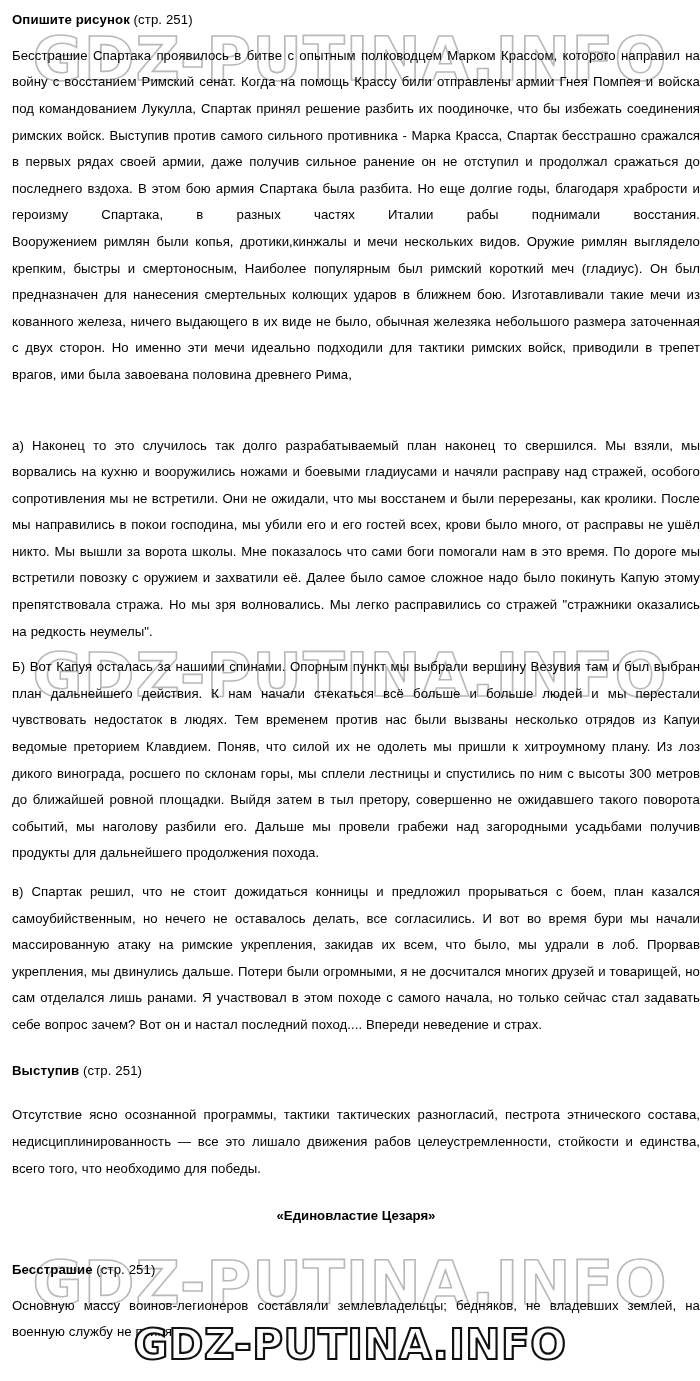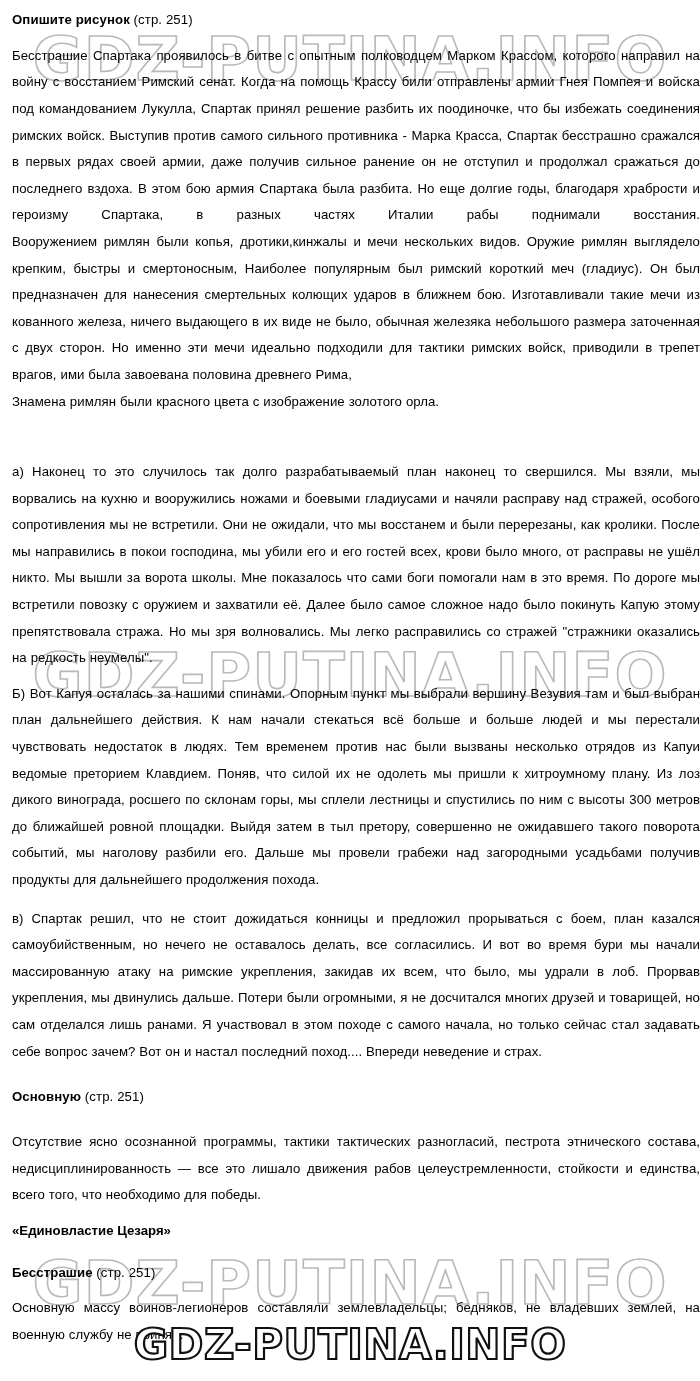--- a/index.html
+++ b/index.html
@@ -50,22 +50,23 @@
   }
 
   .sp-after-head   { height: 13px; }
   .sp-after-par    { height: 22px; }
   .sp-small        { height: 12px; }
   .sp-xsmall       { height: 9px; }
 
   .quote-head {
     font-size: 13.2px;
     font-weight: bold;
-    margin: 0;
+    margin: 12px;
     line-height: 1.5;
+    text-align: center;
   }
 
   
   .wm {
     position: absolute;
     left: 0;
     width: 700px;
     text-align: center;
     font-family: "DejaVu Sans", sans-serif;
     font-weight: bold;
@@ -119,36 +120,35 @@
 
 <div class="page">
 
   <h2 class="section-head">
     <span>Опишите рисунок</span><span class="page-ref"> (стр. 251)</span>
   </h2>
   <div class="sp-after-head"></div>
 
   <p class="body-par last-line-justify">Бесстрашие Спартака проявилось в битве с опытным полководцем Марком Крассом, которого направил на войну с восстанием Римский сенат. Когда на помощь Крассу били отправлены армии Гнея Помпея и войска под командованием Лукулла, Спартак принял решение разбить их поодиночке, что бы избежать соединения римских войск. Выступив против самого сильного противника - Марка Красса, Спартак бесстрашно сражался в первых рядах своей армии, даже получив сильное ранение он не отступил и продолжал сражаться до последнего вздоха. В этом бою армия Спартака была разбита. Но еще долгие годы, благодаря храбрости и героизму Спартака, в разных частях Италии рабы поднимали восстания.</p>
   <p class="body-par">Вооружением римлян были копья, дротики,кинжалы и мечи нескольких видов. Оружие римлян выглядело крепким, быстры и смертоносным, Наиболее популярным был римский короткий меч (гладиус). Он был предназначен для нанесения смертельных колющих ударов в ближнем бою. Изготавливали такие мечи из кованного железа, ничего выдающего в их виде не было, обычная железяка небольшого размера заточенная с двух сторон. Но именно эти мечи идеально подходили для тактики римских войск, приводили в трепет врагов, ими была завоевана половина древнего Рима,</p>
-  <p class="body-par">Знамена римлян были красного цвета с изображение золотого орла.</p>
 
   <div class="sp-after-par"></div>
 
   <div class="sp-after-par"></div>
 
   <p class="body-par">а) Наконец то это случилось так долго разрабатываемый план наконец то свершился. Мы взяли, мы ворвались на кухню и вооружились ножами и боевыми гладиусами и начяли расправу над стражей, особого сопротивления мы не встретили. Они не ожидали, что мы восстанем и были перерезаны, как кролики. После мы направились в покои господина, мы убили его и его гостей всех, крови было много, от расправы не ушёл никто. Мы вышли за ворота школы. Мне показалось что сами боги помогали нам в это время. По дороге мы встретили повозку с оружием и захватили её. Далее было самое сложное надо было покинуть Капую этому препятствовала стража. Но мы зря волновались. Мы легко расправились со стражей "стражники оказались на редкость неумелы".</p>
   <div class="sp-xsmall"></div>
   <p class="body-par">Б) Вот Капуя осталась за нашими спинами. Опорным пункт мы выбрали вершину Везувия там и был выбран план дальнейшего действия. К нам начали стекаться всё больше и больше людей и мы перестали чувствовать недостаток в людях. Тем временем против нас были вызваны несколько отрядов из Капуи ведомые преторием Клавдием. Поняв, что силой их не одолеть мы пришли к хитроумному плану. Из лоз дикого винограда, росшего по склонам горы, мы сплели лестницы и спустились по ним с высоты 300 метров до ближайшей ровной площадки. Выйдя затем в тыл претору, совершенно не ожидавшего такого поворота событий, мы наголову разбили его. Дальше мы провели грабежи над загородными усадьбами получив продукты для дальнейшего продолжения похода.</p>
   <div class="sp-small"></div>
   <p class="body-par">в) Спартак решил, что не стоит дожидаться конницы и предложил прорываться с боем, план казался самоубийственным, но нечего не оставалось делать, все согласились. И вот во время бури мы начали массированную атаку на римские укрепления, закидав их всем, что было, мы удрали в лоб. Прорвав укрепления, мы двинулись дальше. Потери были огромными, я не досчитался многих друзей и товарищей, но сам отделался лишь ранами. Я участвовал в этом походе с самого начала, но только сейчас стал задавать себе вопрос зачем? Вот он и настал последний поход.... Впереди неведение и страх.</p>
 
   <div class="sp-after-par"></div>
 
   <h2 class="section-head">
-    <span>Основную</span><span class="page-ref"> (стр. 251)</span>
+    <span>Выступив</span><span class="page-ref"> (стр. 251)</span>
   </h2>
   <div class="sp-after-par"></div>
 
   <p class="body-par">Отсутствие ясно осознанной программы, тактики тактических разногласий, пестрота этнического состава, недисциплинированность — все это лишало движения рабов целеустремленности, стойкости и единства, всего того, что необходимо для победы.</p>
 
   <div class="sp-small"></div>
 
   <h2 class="quote-head">«Единовластие Цезаря»</h2>
 
   <div class="sp-after-par"></div>

